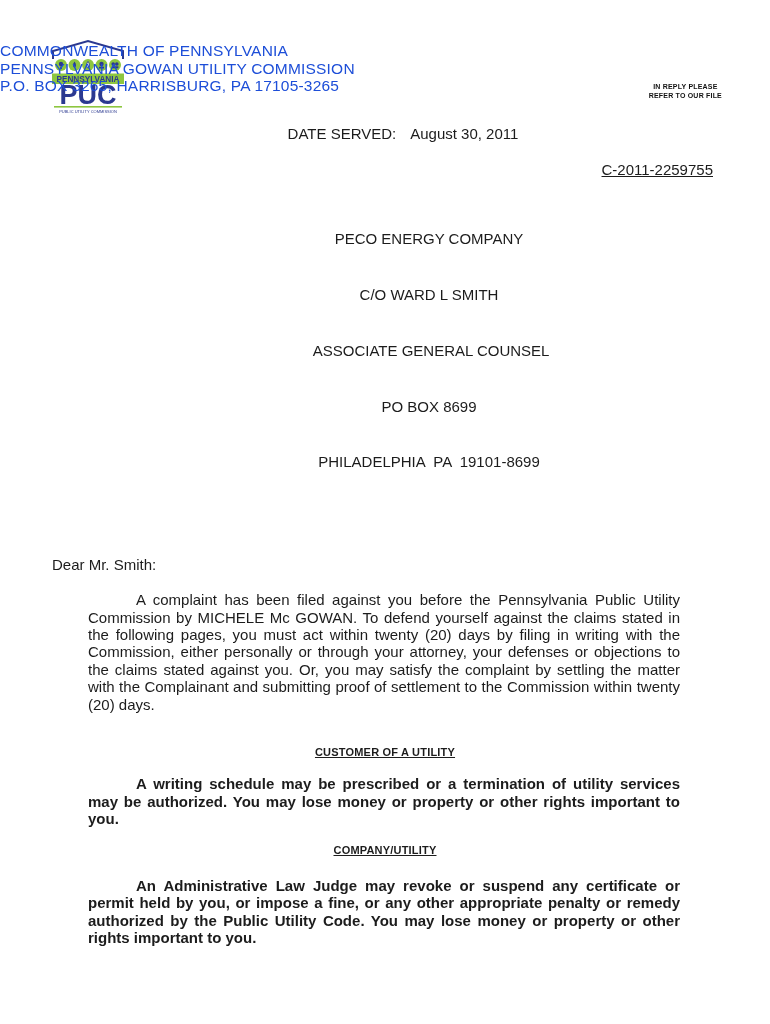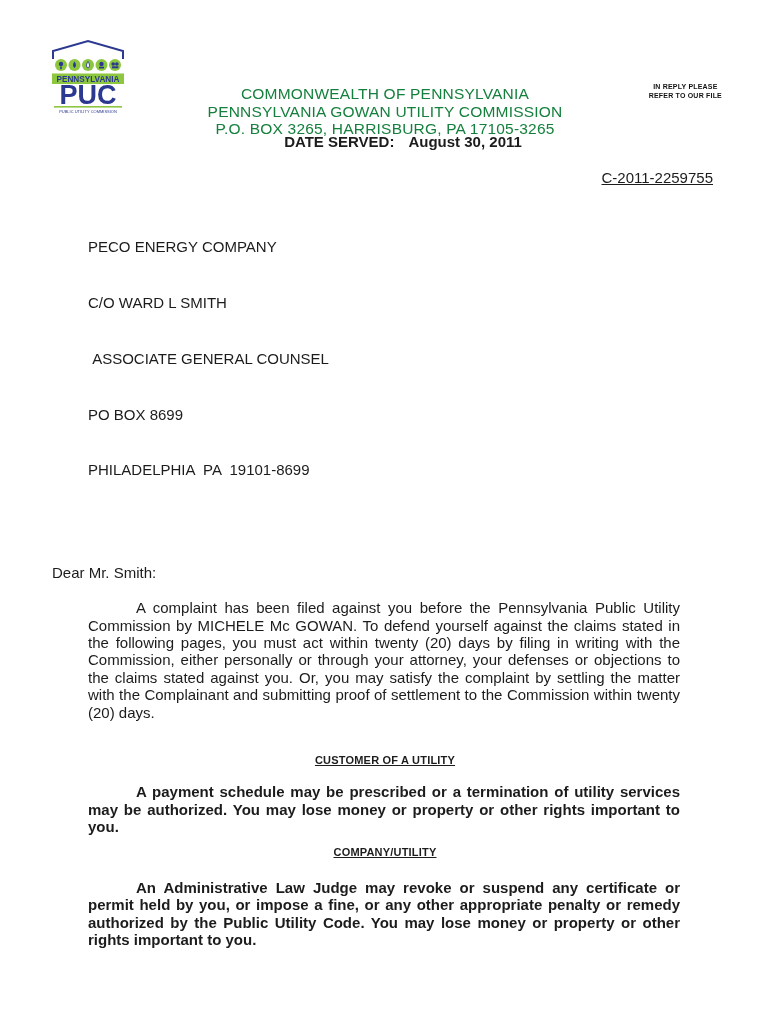--- a/index.html
+++ b/index.html
@@ -23,58 +23,58 @@
     left: 50px;
     top: 38px;
     width: 76px;
     height: 76px;
   }
   .head-title {
     position: absolute;
     left: 0;
     right: 0;
     top: 42px;
-    text-align: center;
-    color: #15803d;
+    text-align: left;
+    color: #1d4ed8;
     font-size: 15.5px;
     line-height: 17.6px;
     letter-spacing: 0.2px;
-    margin-top: 43px;
   }
   .reply-note {
     position: absolute;
     right: 48px;
     top: 82px;
     text-align: center;
     font-size: 7px;
     font-weight: bold;
     line-height: 9px;
     color: #111;
     letter-spacing: 0.2px;
   }
 
   
   .date-line {
     text-align: center;
-    font-weight: bold;
-    margin: 8px;
+    font-weight: normal;
+    margin: 0;
     padding-left: 36px;
   }
   .date-line .date-value { margin-left: 14px; }
 
   .case-number {
     text-align: right;
     margin: 19px 57px 0 0;
     text-decoration: underline;
   }
 
   .recipient {
     margin: 15px 0 0 88px;
     line-height: 18.6px;
     white-space: pre-wrap;
+    text-align: center;
   }
 
   .salutation { margin: 47px 0 0 52px; }
 
   .para {
     margin: 18px 90px 0 88px;
     text-align: justify;
     text-indent: 48px;
     line-height: 17.45px;
   }
@@ -83,21 +83,21 @@
 
   .section-heading {
     margin: 33px 0 0 0;
     text-align: center;
     font-weight: bold;
     font-size: 11px;
     text-decoration: underline;
     letter-spacing: 0.2px;
   }
   .section-heading + .para { margin-top: 17px; }
-  .section-heading.company { margin-top: 10px; }
+  .section-heading.company { margin-top: 16px; }
   .para.company-body { margin-top: 21px; }
 </style>
 </head>
 <body>
 
 <div class="page">
 
   <svg class="logo" viewBox="0 0 76 76" xmlns="http://www.w3.org/2000/svg">
     <path d="M3,21 L3,13 L38,3 L73,13 L73,21" fill="none" stroke="#2b3990" stroke-width="2"></path>
     <g>
@@ -148,19 +148,19 @@
     <div>PHILADELPHIA  PA  19101-8699</div>
   </div>
 
   <p class="salutation">Dear Mr. Smith:</p>
 
   <p class="para">A complaint has been filed against you before the Pennsylvania Public Utility Commission by  MICHELE  Mc GOWAN.  To defend yourself against the claims stated in the following pages, you must act within twenty (20) days by filing in writing with the Commission, either personally or through your attorney, your defenses or objections to the claims stated against you.  Or, you may satisfy the complaint by settling the matter with the Complainant and submitting proof of settlement to the Commission within twenty (20) days.</p>
 
 
   <h2 class="section-heading">CUSTOMER OF A UTILITY</h2>
 
-  <p class="para bold">A payment schedule may be prescribed or a termination of utility services may be authorized.  You may lose money or property or other rights important to you.</p>
+  <p class="para bold">A writing schedule may be prescribed or a termination of utility services may be authorized.  You may lose money or property or other rights important to you.</p>
 
   <h2 class="section-heading company">COMPANY/UTILITY</h2>
 
   <p class="para bold company-body">An Administrative Law Judge may revoke or suspend any certificate or permit held by you, or impose a fine, or any other appropriate penalty or remedy authorized by the Public Utility Code.  You may lose money or property or other rights important to you.</p>
 
 </div>
 
 </body></html>

